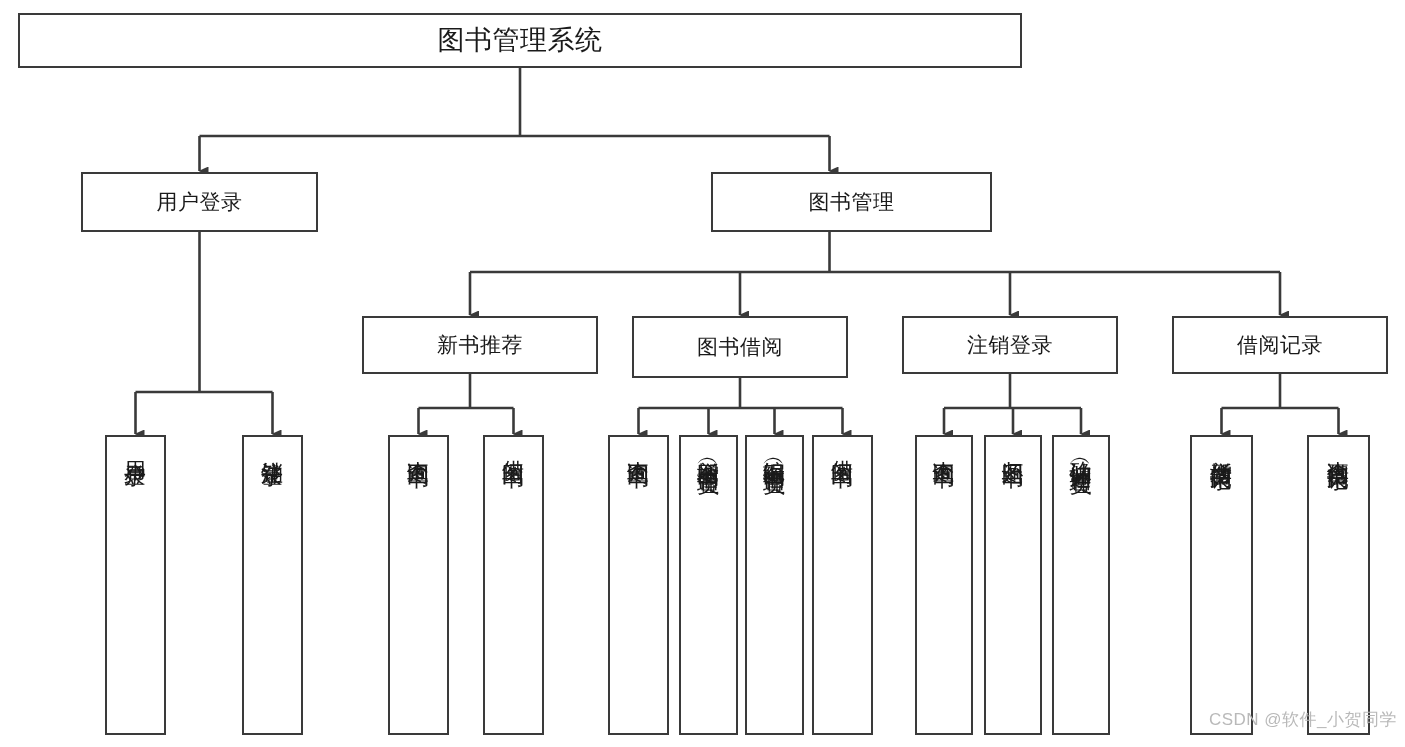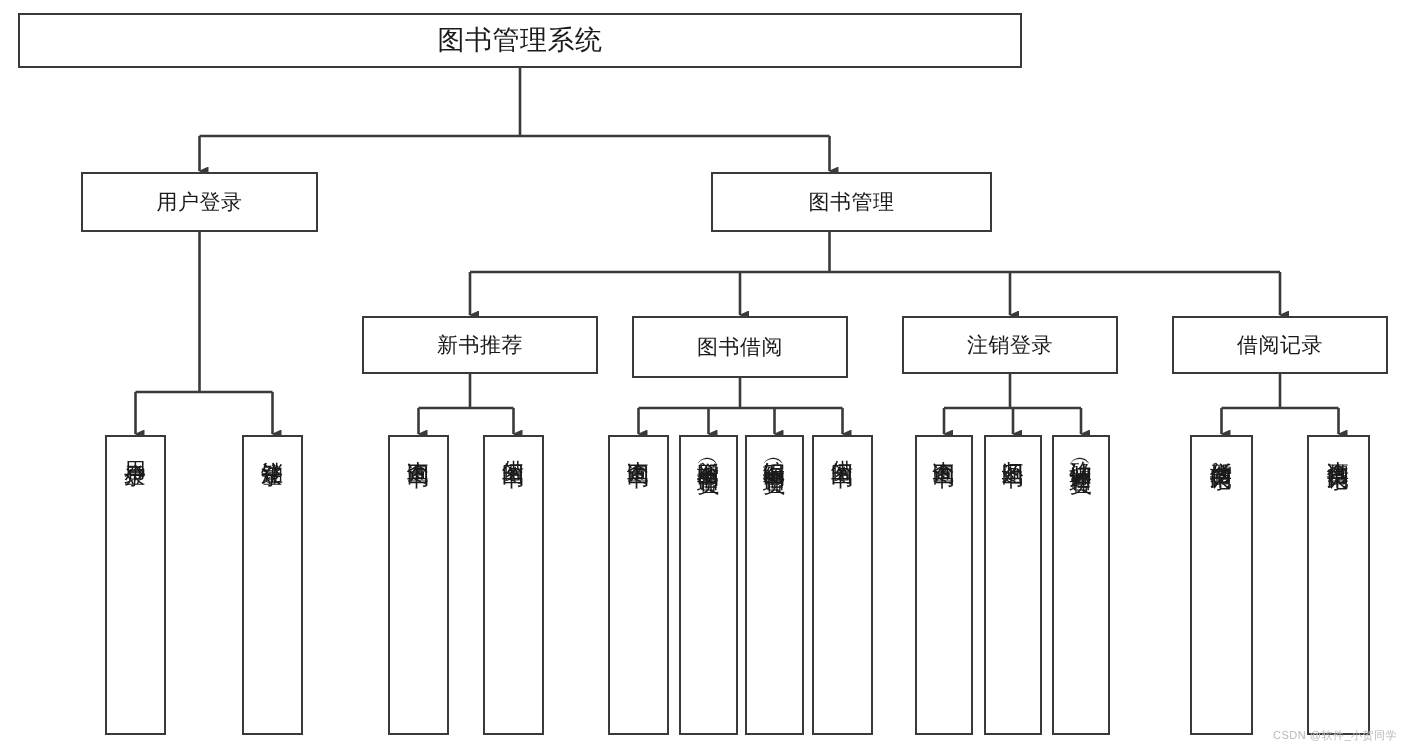--- a/index.html
+++ b/index.html
@@ -58,22 +58,22 @@
     writing-mode: vertical-rl;
     text-orientation: upright;
     font-size: 22px;
     line-height: 1.05;
     letter-spacing: 2px;
     white-space: nowrap;
   }
   .watermark {
     position: absolute;
     right: 8px;
-    bottom: 4px;
-    font-size: 11px;
+    bottom: 16px;
+    font-size: 17px;
     color: #b9b9b9;
     white-space: nowrap;
     letter-spacing: 0.5px;
     margin-left: 16px;
   }
 </style>
 </head>
 <body>
 
 <div id="canvas">

